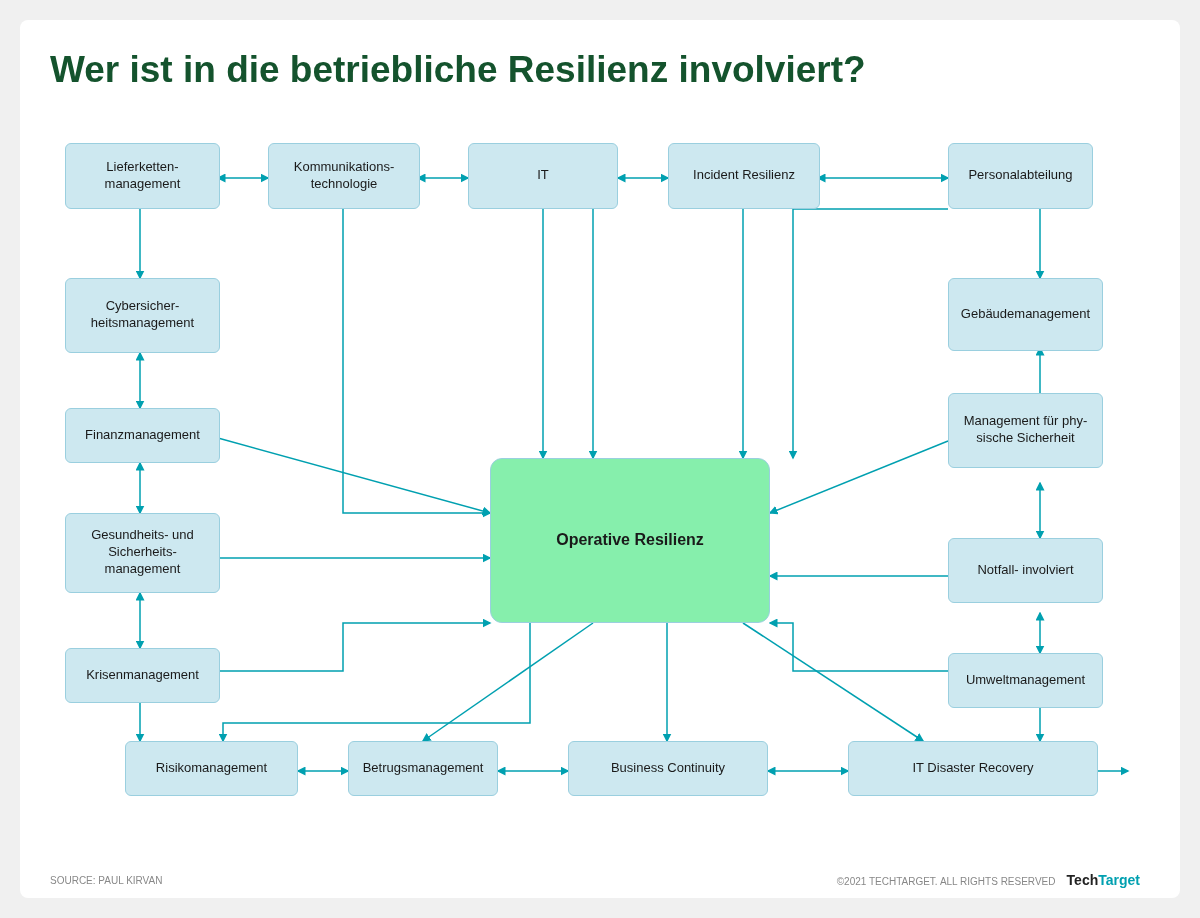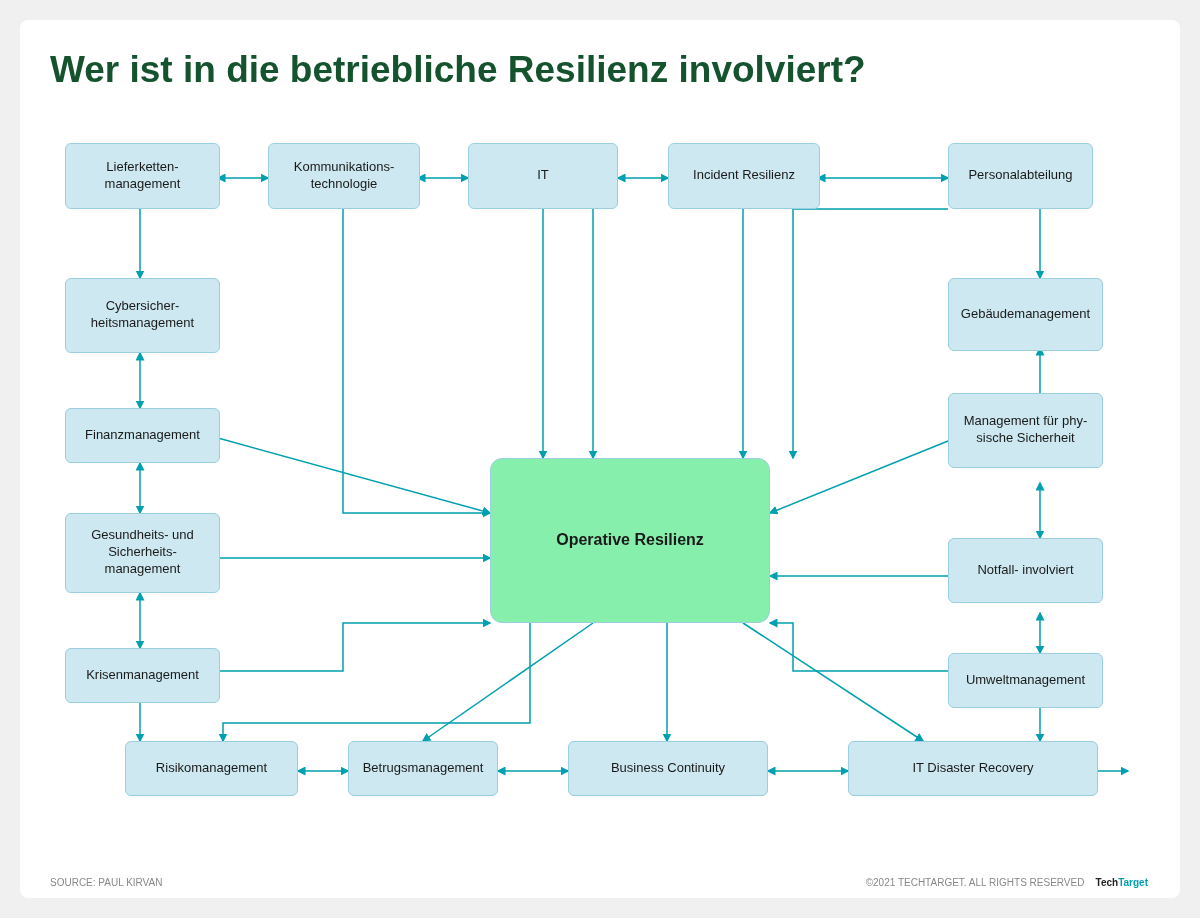--- a/index.html
+++ b/index.html
@@ -55,31 +55,31 @@
     .box.center {
       background: #86efac;
       font-weight: bold;
       font-size: 16px;
       border-radius: 12px;
     }
     .footer {
       position: absolute;
       bottom: 10px;
       left: 30px;
-      right: 32px;
+      right: 40px;
       display: flex;
       justify-content: space-between;
       align-items: center;
       font-size: 10px;
       color: #888;
     }
     .footer .brand {
       font-weight: bold;
       color: #222;
-      font-size: 10px;
+      font-size: 14px;
     }
     .footer .brand span {
       color: #00a0b0;
     }
   </style>
 </head>
 <body>
 
 <div class="card">
   <h1>Wer ist in die betriebliche Resilienz involviert?</h1>

